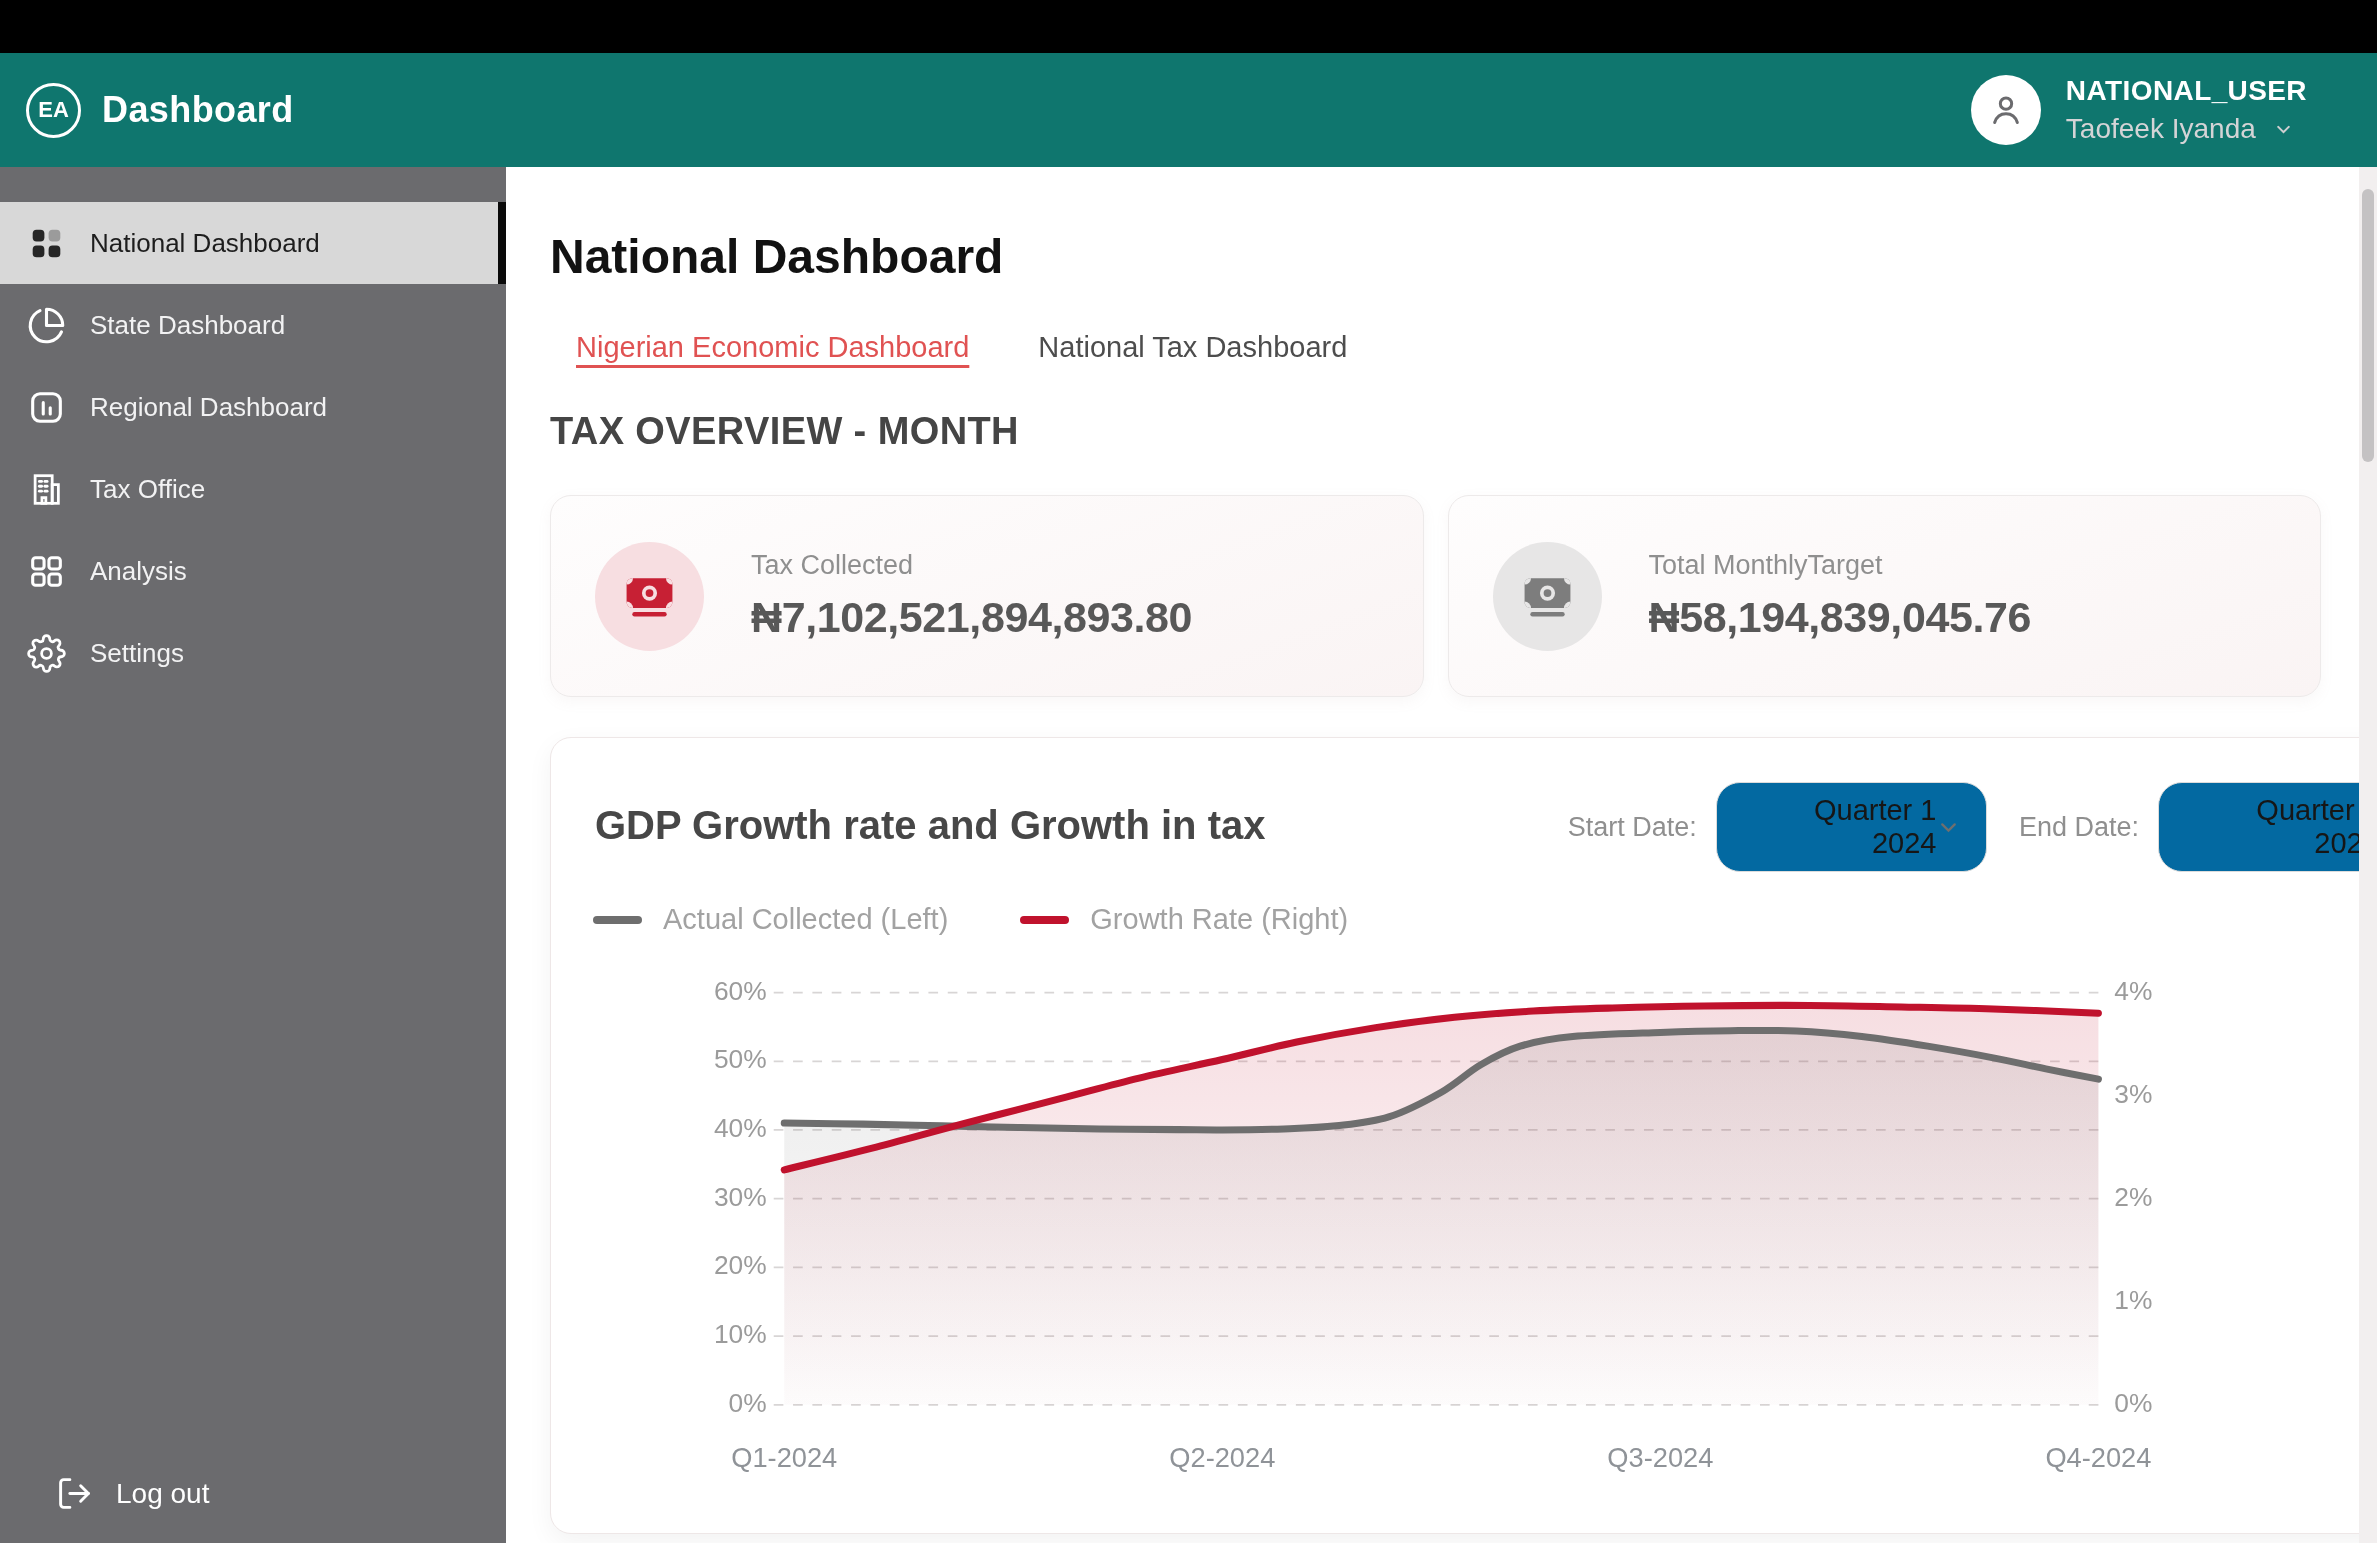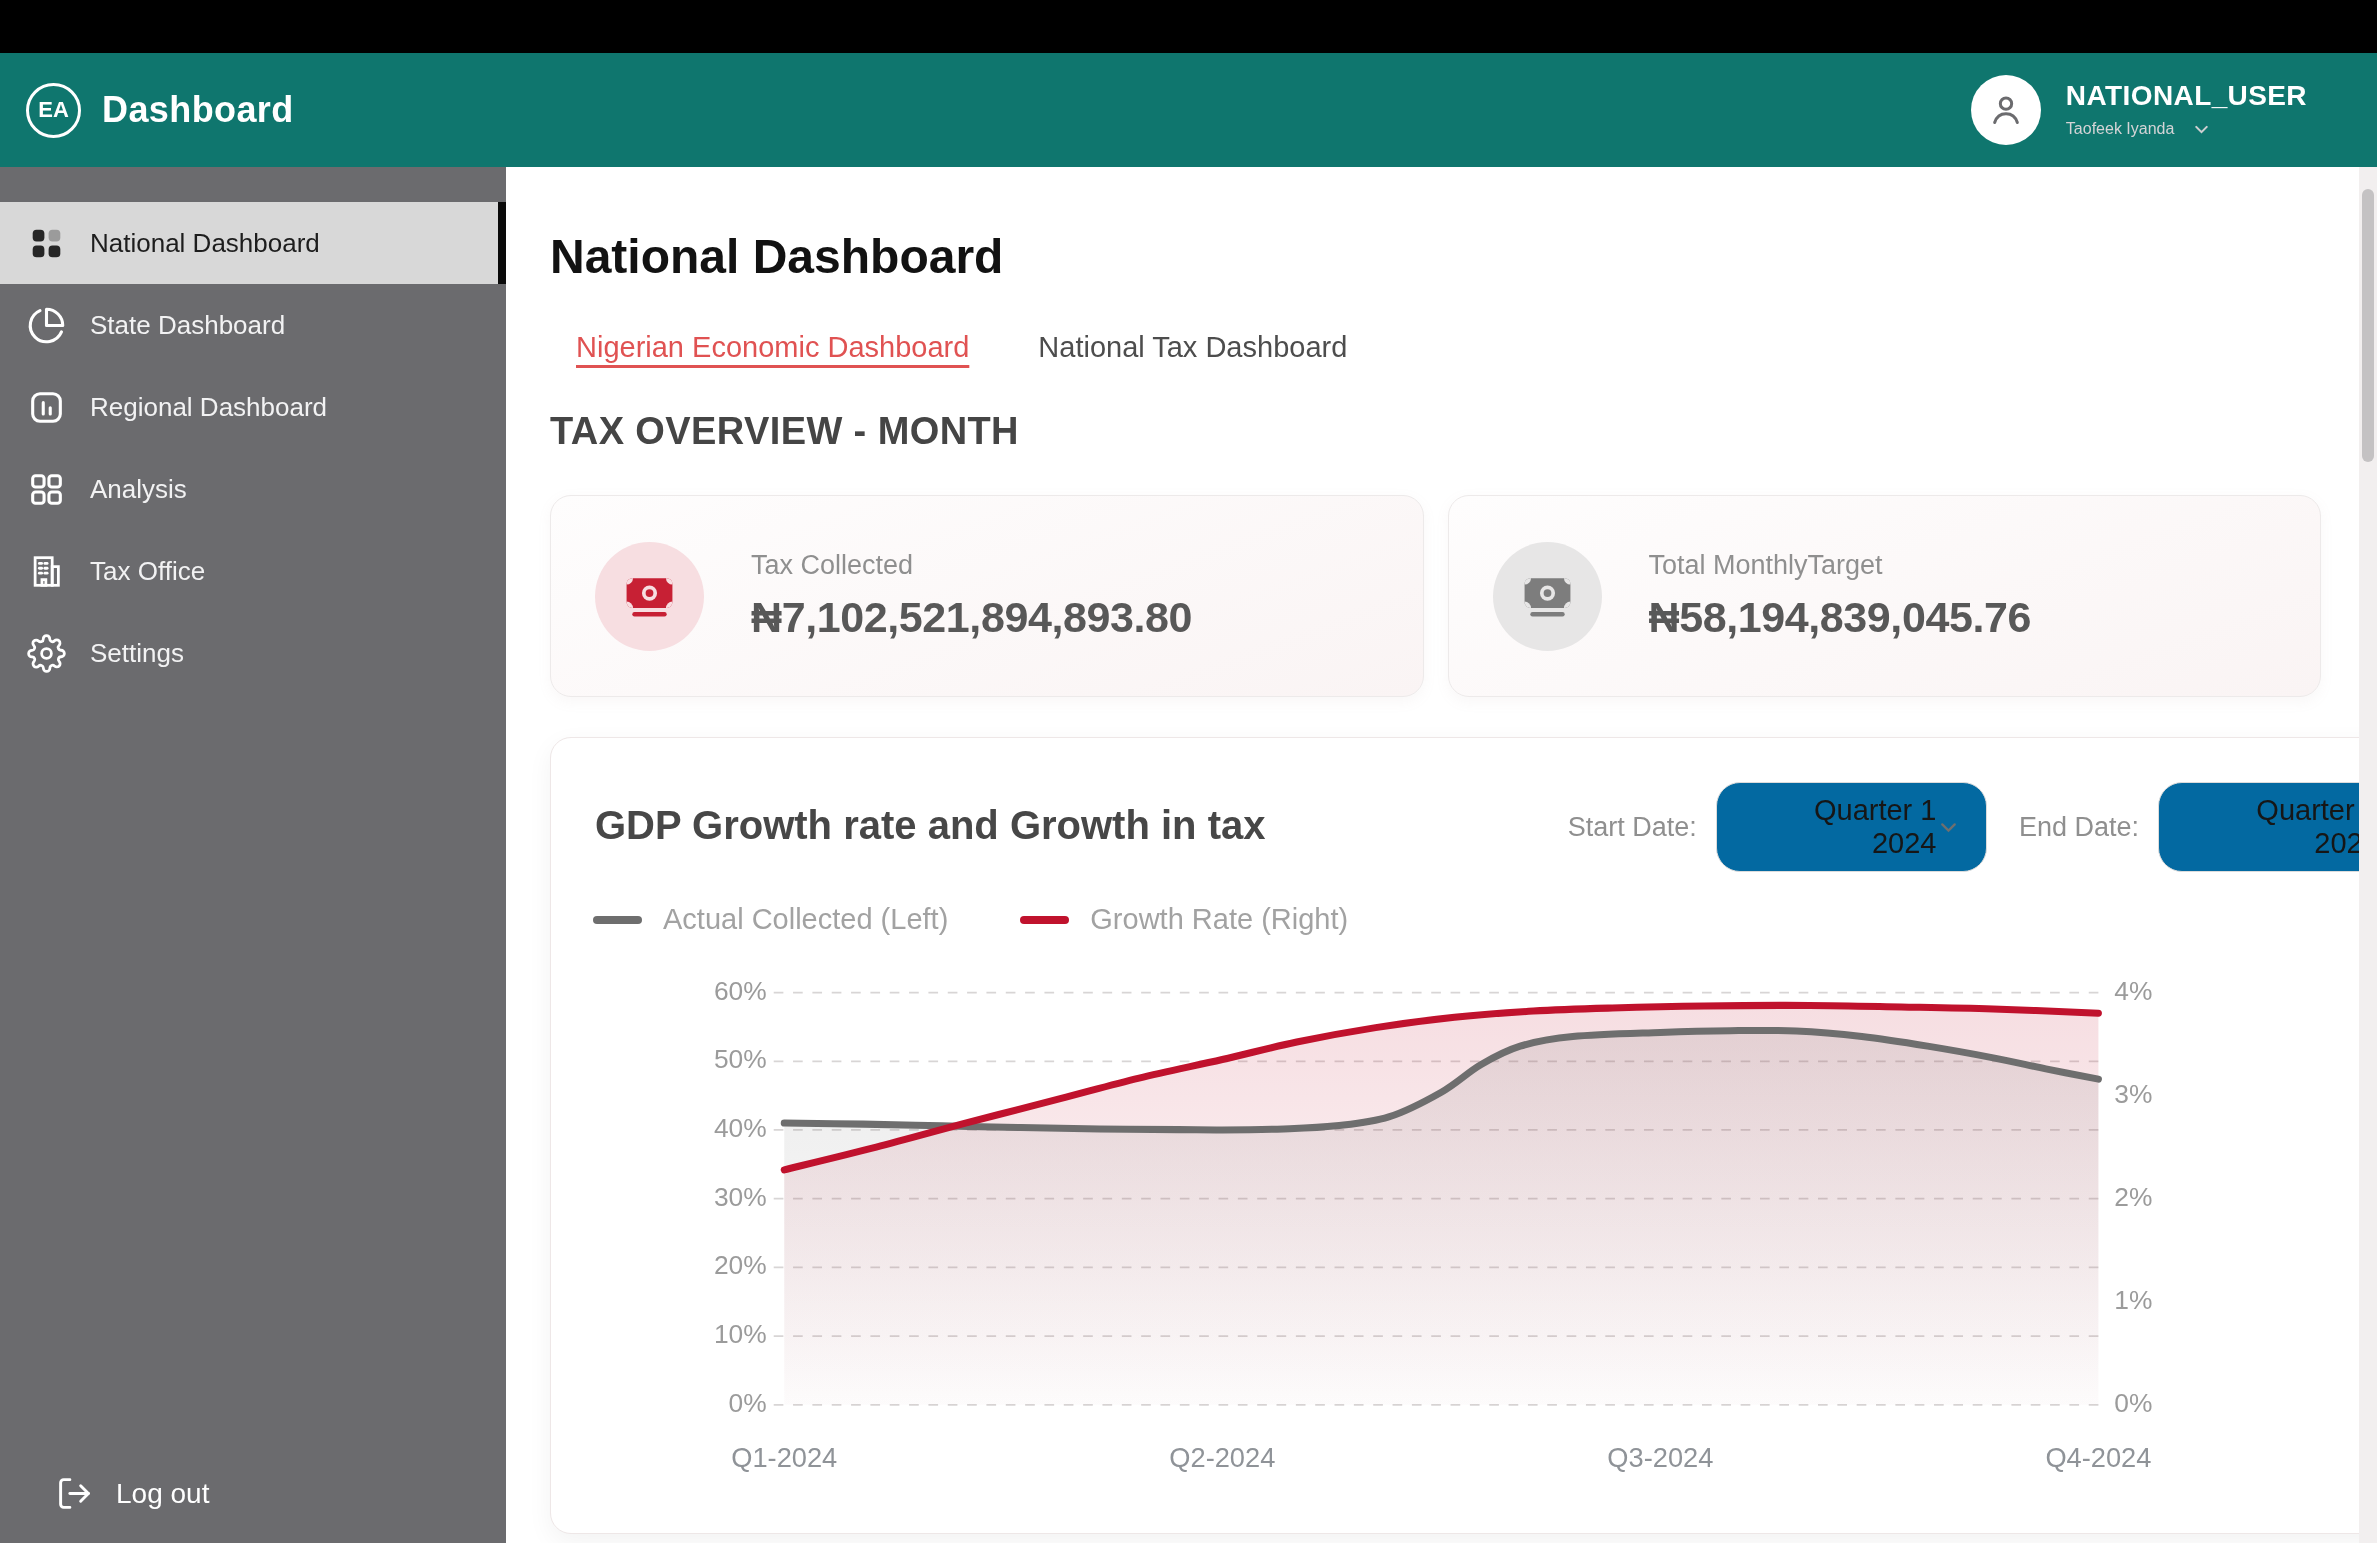--- a/index.html
+++ b/index.html
@@ -9,21 +9,21 @@
   .topbar { height:53px; background:#000; }
   .appbar { height:114px; background:#0f766e; display:flex; align-items:center; padding:0 35px 0 26px; }
   .logo-badge { width:55px; height:55px; border:3.5px solid #fff; border-radius:50%;
     display:flex; align-items:center; justify-content:center; color:#fff; font-weight:bold; font-size:22px; }
   .app-title { color:#fff; font-size:36px; font-weight:700; margin-left:21px; letter-spacing:0.4px; }
   .spacer { flex:1; }
   .user { display:flex; align-items:center; gap:24.6px; margin-right:35px; cursor:pointer; }
   .avatar { width:70px; height:70px; background:#fff; border-radius:50%;
     display:flex; align-items:center; justify-content:center; flex-shrink:0; }
   .user-role { color:#fff; font-size:28px; font-weight:600; letter-spacing:0.4px; }
-  .user-name { color:#d4d4d6; font-size:16px; margin-top:6.2px; display:flex; align-items:center; gap:17px; }
+  .user-name { color:#d4d4d6; font-size:28px; margin-top:6.2px; display:flex; align-items:center; gap:17px; }
 
   .shell { display:flex; height:1377px; }
   .sidebar { width:506px; background:#6b6b6e; position:relative; flex-shrink:0; }
   .nav { padding-top:35px; }
   .nav-item { height:82px; display:flex; align-items:center; padding-left:26px; gap:24px;
     color:#f2f2f3; font-size:26px; cursor:pointer; }
   .nav-item.active { background:#d8d8d8; color:#1d1d1d; border-right:8px solid #0a0a0a; font-weight:500; }
   .nav-icon { width:40px; height:40px; flex-shrink:0; display:flex; align-items:center; justify-content:center; }
   .logout { position:absolute; bottom:32px; left:56px; display:flex; gap:23px; align-items:center;
     color:#ffffff; font-size:28px; cursor:pointer; }
@@ -127,45 +127,45 @@
             <rect x="3.5" y="3.5" width="17" height="17" rx="4.5"></rect>
             <line x1="10" y1="16" x2="10" y2="9"></line>
             <line x1="14.3" y1="16" x2="14.3" y2="12.2"></line>
           </svg>
         </span>
         <span>Regional Dashboard</span>
       </div>
 
       <div class="nav-item">
         <span class="nav-icon">
-          <svg width="39" height="39" viewBox="0 0 24 24" fill="none" stroke="#fff" stroke-width="1.9">
-            <rect x="3.5" y="3.5" width="7" height="7" rx="1.8"></rect>
-            <rect x="13.5" y="3.5" width="7" height="7" rx="1.8"></rect>
-            <rect x="3.5" y="13.5" width="7" height="7" rx="1.8"></rect>
-            <rect x="13.5" y="13.5" width="7" height="7" rx="1.8"></rect>
-          </svg>
-        </span>
-        <span>Analysis</span>
-      </div>
-
-      <div class="nav-item">
-        <span class="nav-icon">
           <svg width="39" height="39" viewBox="0 0 24 24" fill="none" stroke="#fff" stroke-width="1.7" stroke-linecap="round">
             <rect x="5" y="3.5" width="10.5" height="17"></rect>
             <rect x="15.5" y="9" width="3.8" height="11.5"></rect>
             <line x1="7.6" y1="7" x2="9" y2="7"></line>
               <line x1="11" y1="7" x2="12.4" y2="7"></line>
             <line x1="7.6" y1="10" x2="9" y2="10"></line>
               <line x1="11" y1="10" x2="12.4" y2="10"></line>
             <line x1="7.6" y1="13" x2="9" y2="13"></line>
               <line x1="11" y1="13" x2="12.4" y2="13"></line>
             <rect x="9.2" y="17" width="2.4" height="3.5"></rect>
           </svg>
         </span>
         <span>Tax Office</span>
+      </div>
+
+      <div class="nav-item">
+        <span class="nav-icon">
+          <svg width="39" height="39" viewBox="0 0 24 24" fill="none" stroke="#fff" stroke-width="1.9">
+            <rect x="3.5" y="3.5" width="7" height="7" rx="1.8"></rect>
+            <rect x="13.5" y="3.5" width="7" height="7" rx="1.8"></rect>
+            <rect x="3.5" y="13.5" width="7" height="7" rx="1.8"></rect>
+            <rect x="13.5" y="13.5" width="7" height="7" rx="1.8"></rect>
+          </svg>
+        </span>
+        <span>Analysis</span>
       </div>
 
       <div class="nav-item">
         <span class="nav-icon">
           <svg width="39" height="39" viewBox="0 0 24 24" fill="none" stroke="#fff" stroke-width="1.7" stroke-linecap="round" stroke-linejoin="round">
             <circle cx="12" cy="12" r="3"></circle>
             <path d="M19.4 15a1.65 1.65 0 0 0 .33 1.82l.06.06a2 2 0 0 1 0 2.83 2 2 0 0 1-2.83 0l-.06-.06a1.65 1.65 0 0 0-1.82-.33 1.65 1.65 0 0 0-1 1.51V21a2 2 0 0 1-2 2 2 2 0 0 1-2-2v-.09A1.65 1.65 0 0 0 9 19.4a1.65 1.65 0 0 0-1.82.33l-.06.06a2 2 0 0 1-2.83 0 2 2 0 0 1 0-2.83l.06-.06a1.65 1.65 0 0 0 .33-1.82 1.65 1.65 0 0 0-1.51-1H3a2 2 0 0 1-2-2 2 2 0 0 1 2-2h.09A1.65 1.65 0 0 0 4.6 9a1.65 1.65 0 0 0-.33-1.82l-.06-.06a2 2 0 0 1 0-2.83 2 2 0 0 1 2.83 0l.06.06a1.65 1.65 0 0 0 1.82.33H9a1.65 1.65 0 0 0 1-1.51V3a2 2 0 0 1 2-2 2 2 0 0 1 2 2v.09a1.65 1.65 0 0 0 1 1.51 1.65 1.65 0 0 0 1.82-.33l.06-.06a2 2 0 0 1 2.83 0 2 2 0 0 1 0 2.83l-.06.06a1.65 1.65 0 0 0-.33 1.82V9a1.65 1.65 0 0 0 1.51 1H21a2 2 0 0 1 2 2 2 2 0 0 1-2 2h-.09a1.65 1.65 0 0 0-1.51 1z"></path>
           </svg>
         </span>
         <span>Settings</span>

